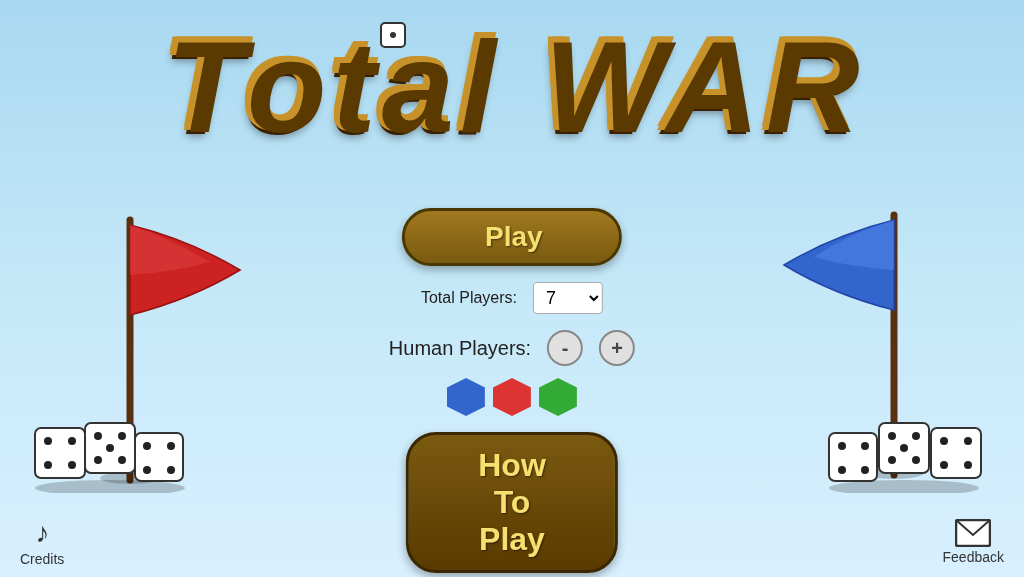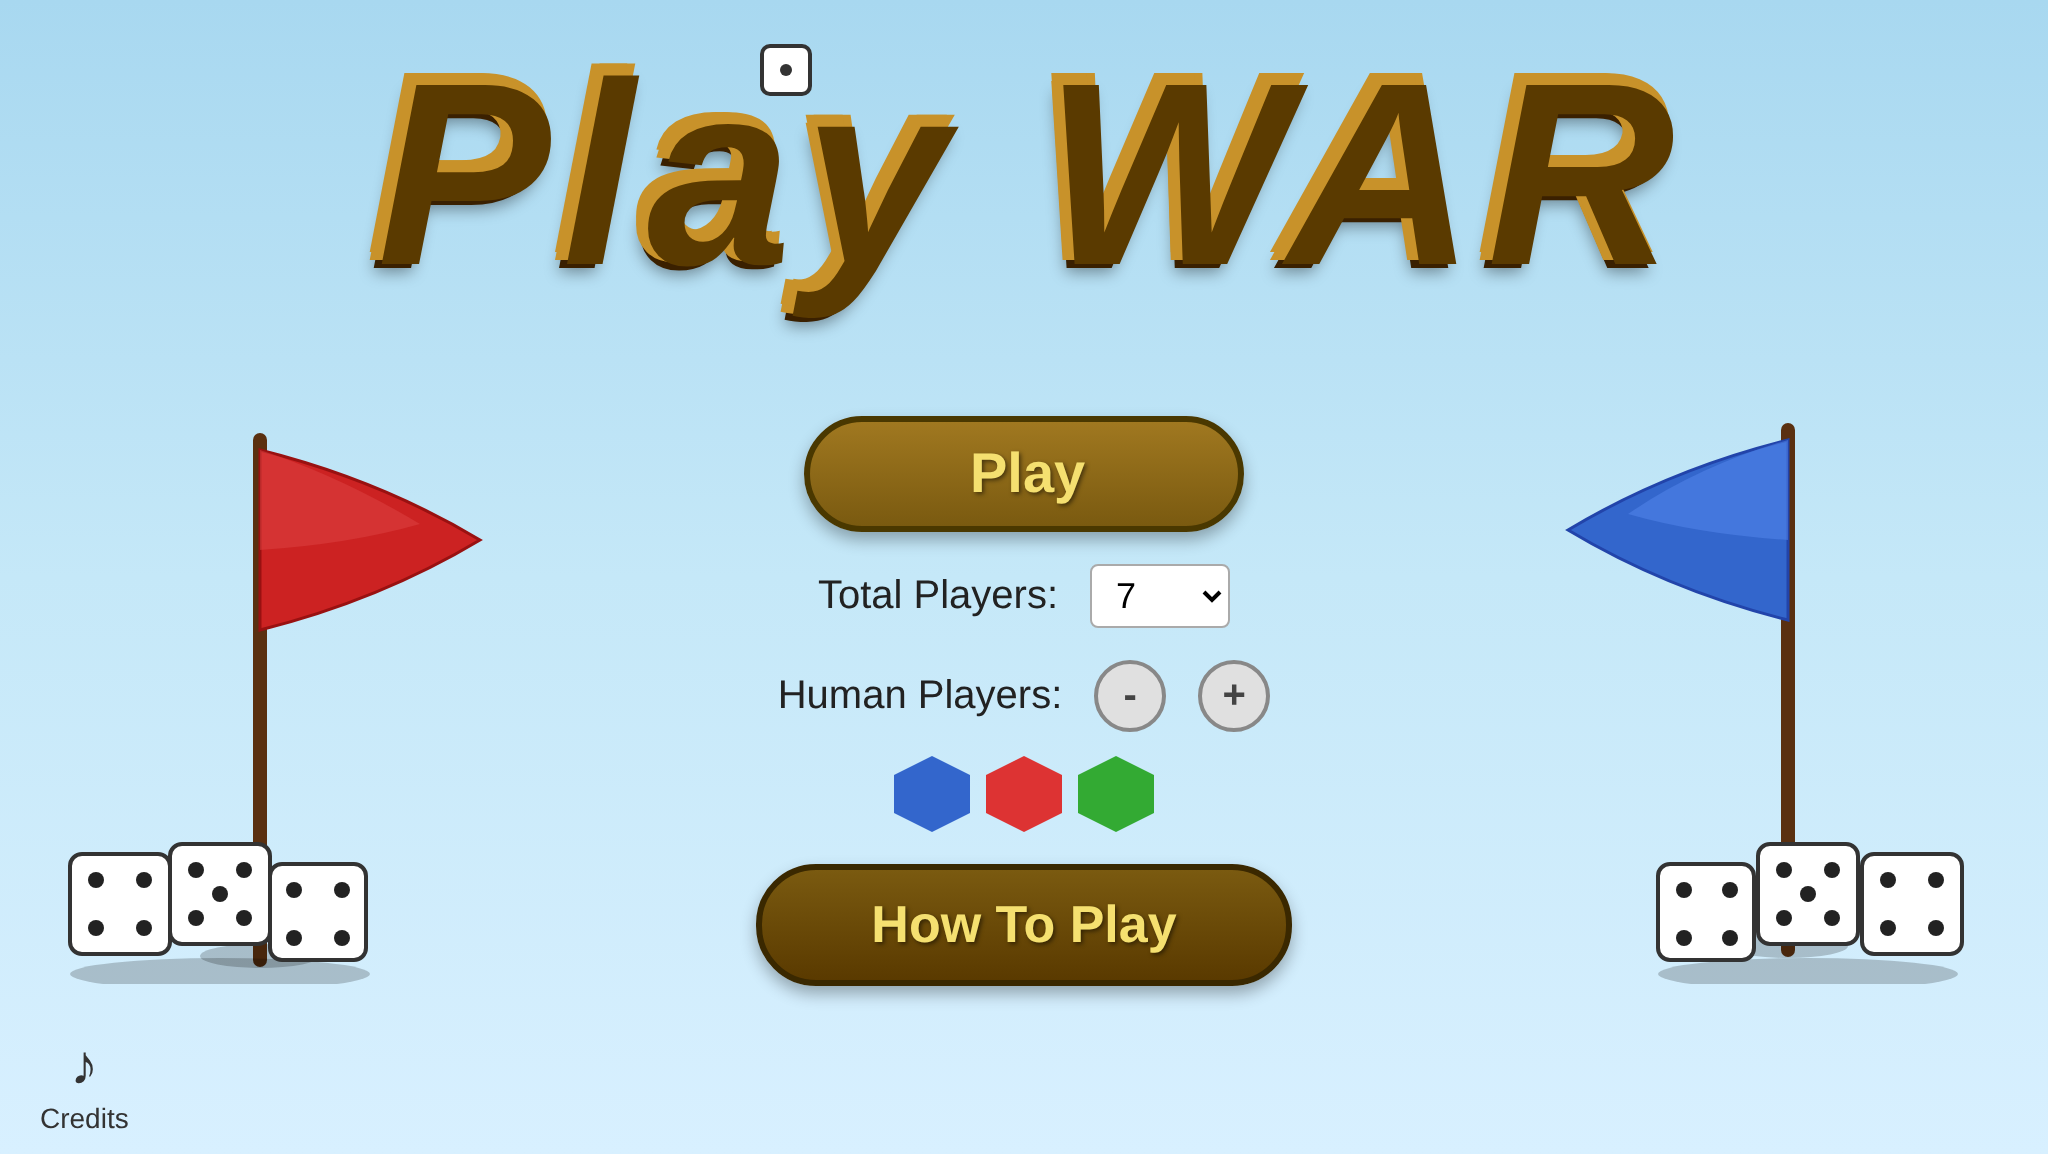--- a/index.html
+++ b/index.html
@@ -74,21 +74,21 @@
       box-shadow: 0 4px 8px rgba(0,0,0,0.3);
       width: 220px;
     }
 
     #total-players-row {
       display: flex;
       align-items: center;
       gap: 16px;
     }
     #total-players-label {
-      font-size: 20px;
+      font-size: 16px;
       color: #222;
       font-weight: 500;
     }
     #total-players-select {
       font-size: 18px;
       padding: 4px 8px;
       border: 1px solid #aaa;
       border-radius: 4px;
       background: white;
       width: 70px;
@@ -141,29 +141,29 @@
     }
     .color-hex {
       width: 38px;
       height: 38px;
       clip-path: polygon(50% 0%, 100% 25%, 100% 75%, 50% 100%, 0% 75%, 0% 25%);
     }
 
     #how-to-play-button {
       background: linear-gradient(180deg, #7a5a10 0%, #5a3a00 100%);
       color: #f5e070;
-      font-size: 26px;
+      font-size: 32px;
       font-weight: bold;
       border: 3px solid #3a2800;
       border-radius: 30px;
       padding: 12px 50px;
       cursor: pointer;
       text-shadow: 1px 1px 2px rgba(0,0,0,0.5);
       box-shadow: 0 4px 8px rgba(0,0,0,0.3);
-      width: 268px;
+      width: 212px;
     }
 
     
     #red-flag-container {
       position: absolute;
       left: 20px;
       top: 200px;
     }
 
     
@@ -230,21 +230,21 @@
   </style>
 </head>
 <body>
 
 <div id="title-container">
 
   <svg id="dice-icon-title" viewBox="0 0 26 26">
     <rect x="1" y="1" width="24" height="24" rx="4" ry="4" fill="white" stroke="#333" stroke-width="2"></rect>
     <circle cx="13" cy="13" r="3" fill="#333"></circle>
   </svg>
-  <div id="title-text">Play WAR</div>
+  <div id="title-text">Total WAR</div>
 </div>
 
 <div id="center-controls">
   <button id="play-button">Play</button>
 
   <div id="total-players-row">
     <span id="total-players-label">Total Players:</span>
     <select id="total-players-select">
       <option>2</option>
       <option>3</option>
@@ -343,13 +343,20 @@
     <circle cx="120" cy="62" r="4" fill="#222"></circle>
     <circle cx="144" cy="62" r="4" fill="#222"></circle>
   </svg>
 </div>
 
 <div id="bottom-bar">
   <div id="credits-section">
     <span id="music-icon">♪</span>
     <span id="credits-label">Credits</span>
   </div>
+  <div id="feedback-section">
+    <svg width="36" height="28" viewBox="0 0 36 28">
+      <rect x="1" y="1" width="34" height="26" rx="2" ry="2" fill="white" stroke="#333" stroke-width="2.5"></rect>
+      <polyline points="1,1 18,16 35,1" fill="none" stroke="#333" stroke-width="2"></polyline>
+    </svg>
+    <span id="feedback-label">Feedback</span>
+  </div>
 </div>
 
 </body></html>

